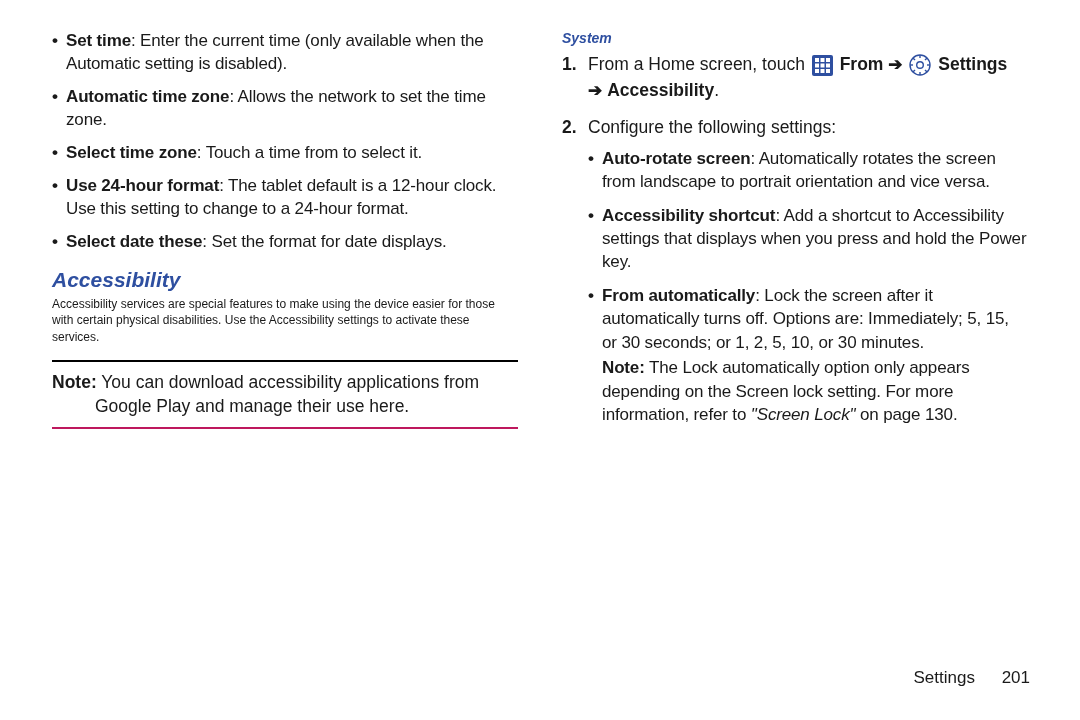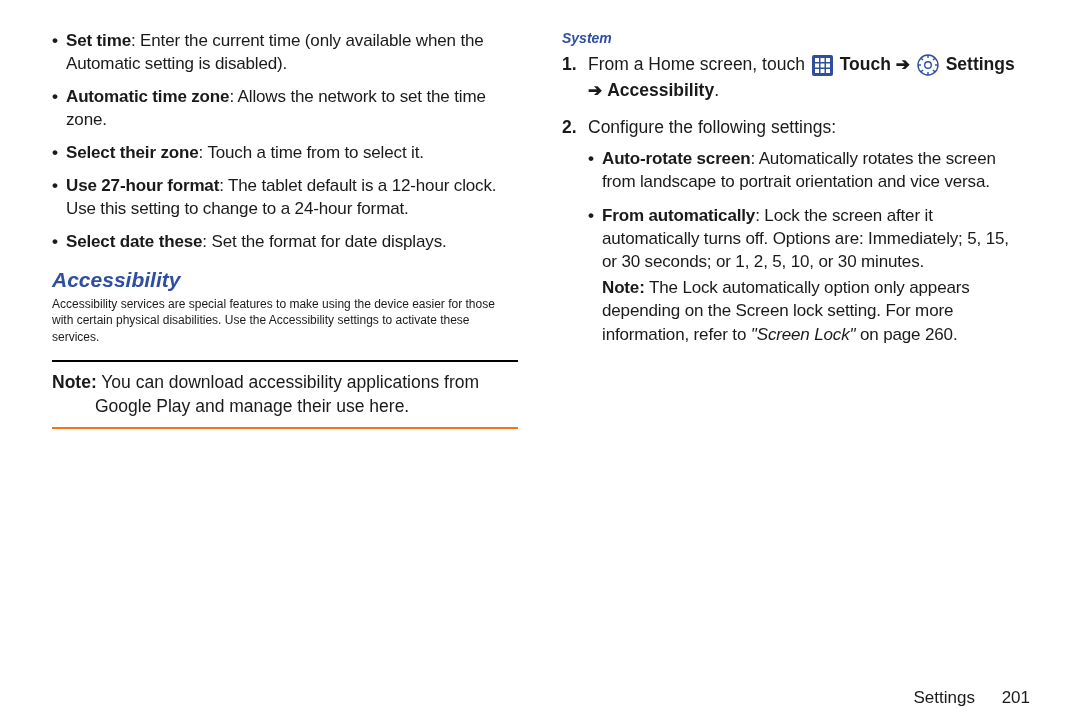--- a/index.html
+++ b/index.html
@@ -7,48 +7,48 @@
   .col{flex:1;padding:0 22px;box-sizing:border-box}
   .left{border-right:0px solid transparent}
   ul.bullets{list-style:none;margin:0;padding:0}
   ul.bullets>li{position:relative;padding-left:14px;margin-bottom:10px;font-family:"Helvetica Neue",Helvetica,Arial,sans-serif;font-stretch:condensed;font-size:17px;line-height:1.35}
   ul.bullets>li::before{content:"•";position:absolute;left:0;top:0;font-weight:bold}
   .cond{font-family:"Arial Narrow","Helvetica Neue",Arial,sans-serif;letter-spacing:-0.15px}
   .b{font-weight:bold}
   h2.section{font-family:Arial,sans-serif;font-weight:bold;font-style:italic;color:#2e4fa0;font-size:21px;margin:14px 0 4px 0}
   h3.sub{font-family:Arial,sans-serif;font-weight:bold;font-style:italic;color:#2e4fa0;font-size:14px;margin:0 0 6px 0}
   p.body{font-size:12px;line-height:1.4;margin:4px 0 14px 0}
-  .noteblock{border-top:2px solid #000;border-bottom:2px solid #f97316;padding:8px 0;margin-top:10px}
+  .noteblock{border-top:2px solid #000;border-bottom:2px solid #be185d;padding:8px 0;margin-top:10px}
   .noteblock p{font-size:17.5px;line-height:1.4;margin:0;padding-left:0}
   .noteblock .hang{padding-left:43px;text-indent:-43px}
   ol.steps{list-style:none;counter-reset:step;margin:0;padding:0}
   ol.steps>li{counter-increment:step;position:relative;padding-left:26px;margin-bottom:12px;font-size:17.5px;line-height:1.45}
   ol.steps>li::before{content:counter(step)".";position:absolute;left:0;top:0;font-weight:bold}
   .icon{display:inline-block;vertical-align:middle;margin:0 2px}
   .icon svg{display:block}
   .arrow{font-weight:bold;font-size:17px}
   .sub-bullets{list-style:none;padding:0;margin:6px 0 0 0}
   .sub-bullets>li{position:relative;padding-left:14px;margin-bottom:10px;font-size:17px;line-height:1.38}
   .sub-bullets>li::before{content:"•";position:absolute;left:0;top:0;font-weight:bold}
   .note-inline{font-size:17px;line-height:1.38;margin-top:2px}
-  .pagelabel{position:absolute;bottom:12px;right:50px;font-size:17px}
+  .pagelabel{position:absolute;bottom:32px;right:50px;font-size:17px}
   .pagelabel .chap{margin-right:22px}
   .xref{font-family:Arial,sans-serif}
 </style>
 </head>
 <body>
 
 <div class="page">
 
   <div class="col left">
     <ul class="bullets cond">
       <li><span class="b">Set time</span><span>: Enter the current time (only available when the Automatic setting is disabled).</span></li>
       <li><span class="b">Automatic time zone</span><span>: Allows the network to set the time zone.</span></li>
-      <li><span class="b">Select their zone</span><span>: Touch a time from to select it.</span></li>
-      <li><span class="b">Use 27-hour format</span><span>: The tablet default is a 12-hour clock. Use this setting to change to a 24-hour format.</span></li>
+      <li><span class="b">Select time zone</span><span>: Touch a time from to select it.</span></li>
+      <li><span class="b">Use 24-hour format</span><span>: The tablet default is a 12-hour clock. Use this setting to change to a 24-hour format.</span></li>
       <li><span class="b">Select date these</span><span>: Set the format for date displays.</span></li>
     </ul>
 
     <h2 class="section">Accessibility</h2>
     <p class="body">Accessibility services are special features to make using the device easier for those with certain physical disabilities. Use the Accessibility settings to activate these services.</p>
 
     <div class="noteblock">
       <p class="hang"><span class="b">Note:</span><span> You can download accessibility applications from Google Play and manage their use here.</span></p>
     </div>
   </div>
@@ -67,21 +67,21 @@
                 <rect x="14" y="3" width="4" height="4"></rect>
                 <rect x="3" y="8.5" width="4" height="4"></rect>
                 <rect x="8.5" y="8.5" width="4" height="4"></rect>
                 <rect x="14" y="8.5" width="4" height="4"></rect>
                 <rect x="3" y="14" width="4" height="4"></rect>
                 <rect x="8.5" y="14" width="4" height="4"></rect>
                 <rect x="14" y="14" width="4" height="4"></rect>
               </g>
             </svg>
         </span>
-        <span class="b"> Touch </span>
+        <span class="b"> From </span>
         <span class="arrow">➔</span>
         <span class="icon">
           <svg width="22" height="22" viewBox="0 0 22 22">
               <circle cx="11" cy="11" r="10" fill="none" stroke="#2e4fa0" stroke-width="1.4"></circle>
               <circle cx="11" cy="11" r="3.3" fill="none" stroke="#2e4fa0" stroke-width="1.4"></circle>
               <g stroke="#2e4fa0" stroke-width="1.4">
                 <line x1="11" y1="1" x2="11" y2="4"></line>
                 <line x1="11" y1="18" x2="11" y2="21"></line>
                 <line x1="1" y1="11" x2="4" y2="11"></line>
                 <line x1="18" y1="11" x2="21" y2="11"></line>
@@ -94,22 +94,23 @@
         </span>
         <span class="b"> Settings </span>
         <br>
         <span class="arrow">➔</span>
         <span class="b"> Accessibility</span><span>.</span>
       </li>
       <li>
         <span>Configure the following settings:</span>
         <ul class="sub-bullets cond">
           <li><span class="b">Auto-rotate screen</span><span>: Automatically rotates the screen from landscape to portrait orientation and vice versa.</span></li>
+          <li><span class="b">Accessibility shortcut</span><span>: Add a shortcut to Accessibility settings that displays when you press and hold the Power key.</span></li>
           <li><span class="b">From automatically</span><span>: Lock the screen after it automatically turns off. Options are: Immediately; 5, 15, or 30 seconds; or 1, 2, 5, 10, or 30 minutes.</span>
-            <div class="note-inline cond"><span class="b">Note:</span><span> The Lock automatically option only appears depending on the Screen lock setting. For more information, refer to </span><span class="xref" style="font-style:italic">"Screen Lock"</span><span class="xref"> on page 260.</span></div>
+            <div class="note-inline cond"><span class="b">Note:</span><span> The Lock automatically option only appears depending on the Screen lock setting. For more information, refer to </span><span class="xref" style="font-style:italic">"Screen Lock"</span><span class="xref"> on page 130.</span></div>
           </li>
         </ul>
       </li>
     </ol>
   </div>
 
   <div class="pagelabel">
     <span class="chap">Settings</span>
     <span>201</span>
   </div>

